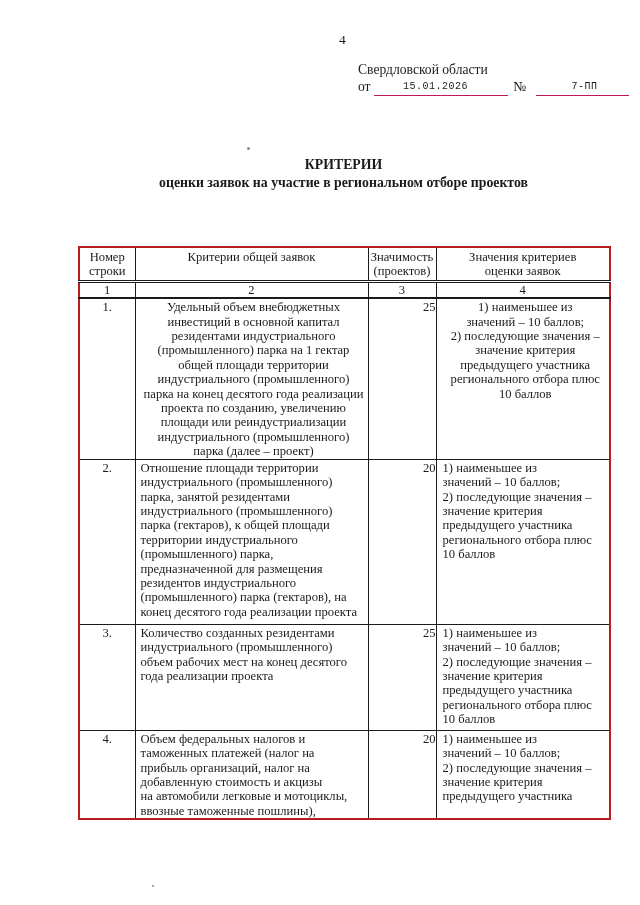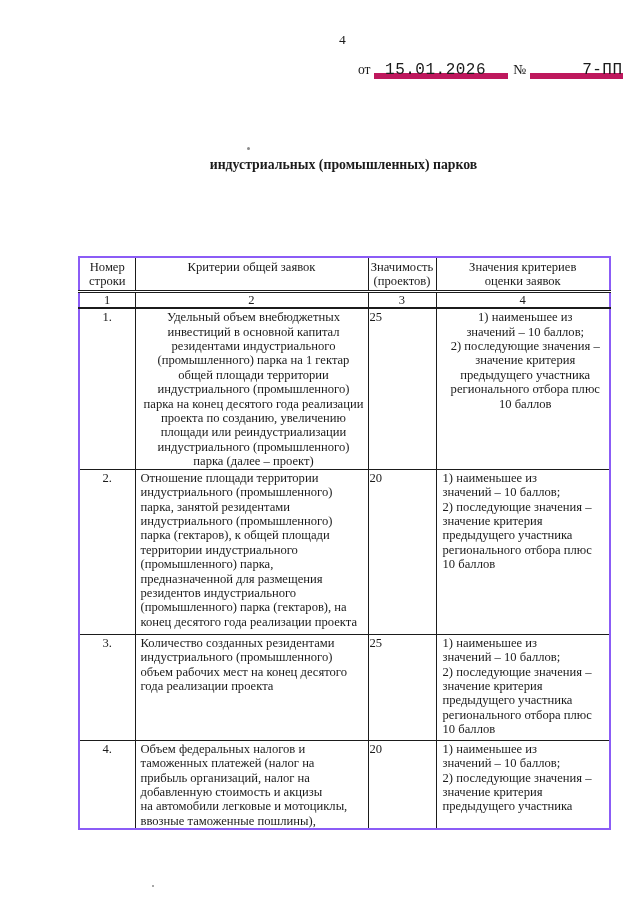--- a/index.html
+++ b/index.html
@@ -23,58 +23,58 @@
     position: absolute;
     left: 358px;
     top: 62px;
     font-size: 13.6px;
     line-height: 16.9px;
     white-space: nowrap;
   }
   .date-line { margin-top: 0; }
   .blank {
     display: inline-block;
-    border-bottom: 6px solid #be185d;
+    border-bottom: 1px solid #be185d;
     font-family: "Liberation Mono", monospace;
-    font-size: 16px;
+    font-size: 10px;
     height: 17px;
     vertical-align: bottom;
     letter-spacing: 0.5px;
   }
   .blank-date {
     width: 134px;
     text-align: center;
     margin-left: 3px;
     margin-right: 6px;
     padding-right: 10px;
   }
   .blank-num {
     width: 93px;
-    text-align: right;
+    text-align: center;
     padding-left: 5px;
-    margin-left: 3px;
+    margin-left: 9px;
   }
   .title-block {
     position: absolute;
     left: 78px;
     top: 156px;
     width: 531px;
     text-align: center;
     font-weight: bold;
     font-size: 13.8px;
     line-height: 17.6px;
   }
   table.doc-table {
     position: absolute;
     left: 78px;
-    top: 256px;
+    top: 246px;
     width: 531px;
     table-layout: fixed;
     border-collapse: collapse;
-    border: 2px solid #8b5cf6;
+    border: 2px solid #b91c1c;
     font-size: 12.6px;
     line-height: 14.4px;
   }
   .doc-table td {
     border: 1px solid #1b1b1b;
     vertical-align: top;
     padding: 1px 1px 0 5px;
     overflow: hidden;
   }
   .doc-table tr.header-row td {
@@ -85,21 +85,21 @@
     border-bottom: 3px double #1b1b1b;
   }
   .doc-table tr.numbers-row td {
     text-align: center;
     height: 16px;
     padding: 0;
     border-bottom: 2px solid #1b1b1b;
   }
   .doc-table td.c-num { text-align: center; padding: 1px 0 0 0; }
   .doc-table td.c-criteria { white-space: pre-line; padding-right: 1px; }
-  .doc-table td.c-weight { text-align: left; padding: 1px 0 0 1px; margin-left: 16px; }
+  .doc-table td.c-weight { text-align: right; padding: 1px 0 0 1px; margin-left: 16px; }
   .doc-table td.c-values { white-space: pre-line; padding-left: 6px; padding-right: 1px; }
   tr.r1 td { height: 155px; text-align: center; }
   tr.r2 td { height: 165px; }
   tr.r3 td { height: 106px; }
   tr.r4 td { height: 84px; }
   .speck {
     position: absolute;
     width: 3px; height: 3px;
     background: #8a8a8a;
     border-radius: 50%;
@@ -108,25 +108,27 @@
   .speck-2 { left: 152px; top: 885px; width: 2px; height: 2px; }
 </style>
 </head>
 <body>
 
 <div class="page">
 
   <div class="page-number">4</div>
 
   <div class="appendix">
+    <div>Свердловской области</div>
     <div class="date-line"><span>от</span><span class="blank blank-date">15.01.2026</span><span>№</span><span class="blank blank-num">7-ПП</span></div>
   </div>
 
   <div class="title-block">
-    <div>индустриальных (промышленных) парков</div>
+    <div>КРИТЕРИИ</div>
+    <div>оценки заявок на участие в региональном отборе проектов</div>
   </div>
 
   <table class="doc-table">
     <colgroup>
       <col style="width:56px">
       <col style="width:233px">
       <col style="width:68px">
       <col style="width:174px">
     </colgroup>
     <tbody>

